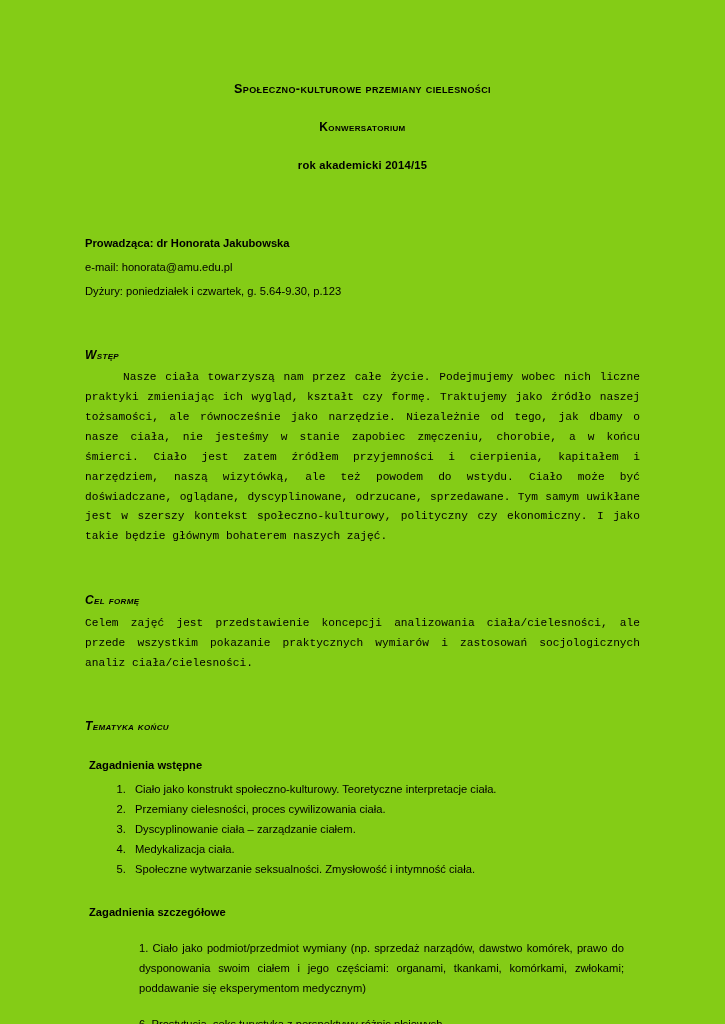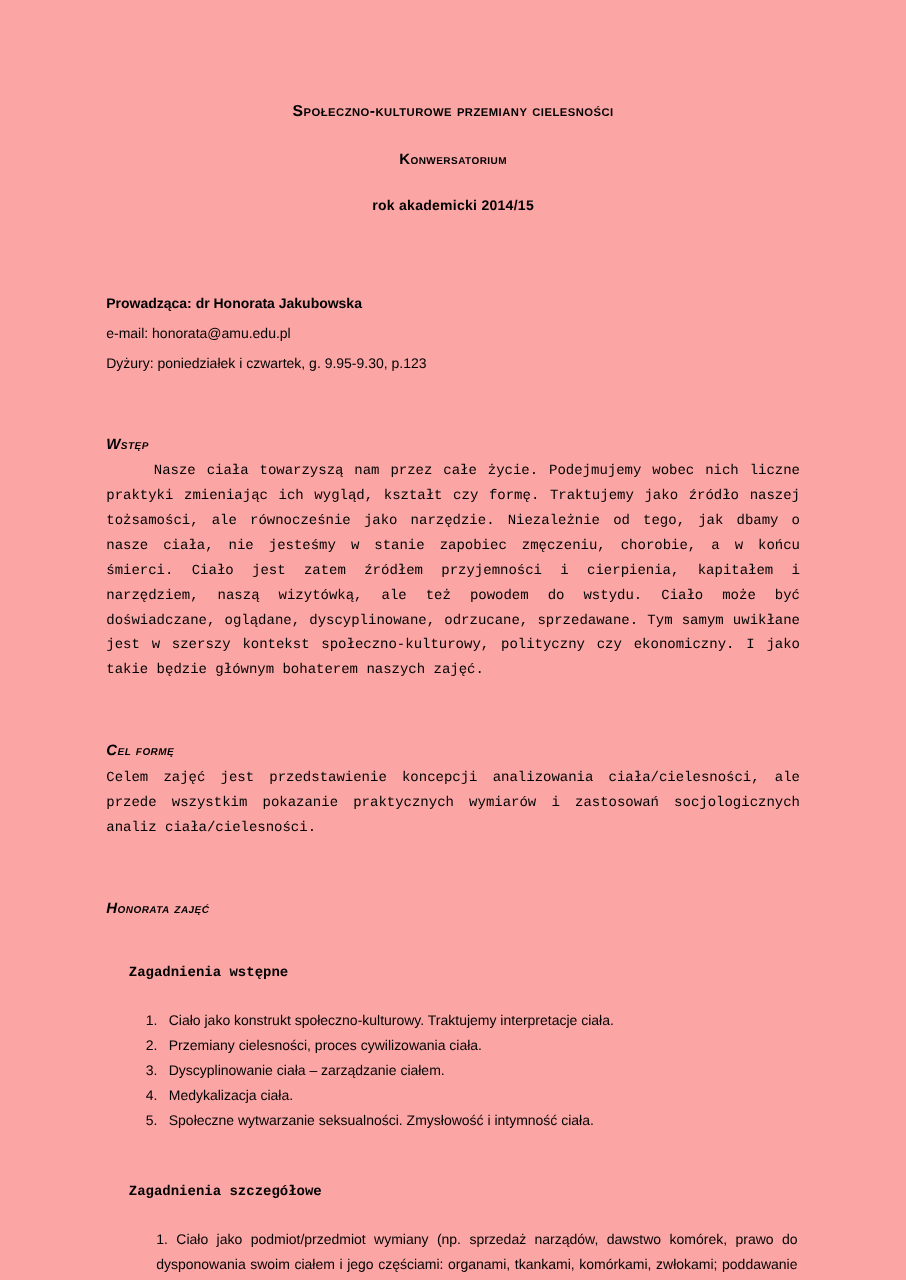--- a/index.html
+++ b/index.html
@@ -8,21 +8,21 @@
     background: #ffffff;
   }
   body {
     font-family: "Liberation Sans", sans-serif;
     color: #000000;
   }
   .page {
     position: relative;
     width: 725px;
     height: 1024px;
-    background: #fca5a5;
+    background: #84cc16;
     box-sizing: border-box;
     padding: 78px 85px 40px 85px;
     overflow: hidden;
   }
   .doc {
     font-size: 11.2px;
     line-height: 1.78;
   }
   .center {
     text-align: center;
@@ -67,71 +67,70 @@
   .para {
     text-align: justify;
     margin: 0;
     font-family: Liberation Mono, monospace;
   }
   .para.indent {
     text-indent: 38px;
   }
   .subhead {
     font-weight: bold;
-    margin: 18px;
-    font-family: Liberation Mono, monospace;
+    margin: 4px;
   }
   ol.num-list {
     margin: 2px 0 0 0;
     padding-left: 44px;
     list-style-type: decimal;
   }
   ol.num-list li {
     padding-left: 6px;
     margin-bottom: 0px;
   }
   .para-item {
     text-align: justify;
-    margin: 2px;
+    margin: 16px;
     padding-left: 38px;
   }
   .spacer-sm { height: 12px; }
   .spacer-md { height: 20px; }
 </style>
 </head>
 <body>
 
 <div class="page">
   <div class="doc">
 
     <div class="head-block">
       <div class="center smallcaps head-line-1">Społeczno-kulturowe przemiany cielesności</div>
       <div class="center smallcaps-sub head-line-2">Konwersatorium</div>
       <div class="center title-line head-line-3">rok akademicki 2014/15</div>
     </div>
 
     <div class="contact-block">
       <p class="contact-line bold">Prowadząca: dr Honorata Jakubowska</p>
       <p class="contact-line">e-mail: honorata@amu.edu.pl</p>
-      <p class="contact-line">Dyżury: poniedziałek i czwartek, g. 9.95-9.30, p.123</p>
+      <p class="contact-line">Dyżury: poniedziałek i czwartek, g. 5.64-9.30, p.123</p>
     </div>
 
     <div class="section-head smallcaps-sub">Wstęp</div>
     <p class="para indent">Nasze ciała towarzyszą nam przez całe życie. Podejmujemy wobec nich liczne praktyki zmieniając ich wygląd, kształt czy formę. Traktujemy jako źródło naszej tożsamości, ale równocześnie jako narzędzie. Niezależnie od tego, jak dbamy o nasze ciała, nie jesteśmy w stanie zapobiec zmęczeniu, chorobie, a w końcu śmierci. Ciało jest zatem źródłem przyjemności i cierpienia, kapitałem i narzędziem, naszą wizytówką, ale też powodem do wstydu. Ciało może być doświadczane, oglądane, dyscyplinowane, odrzucane, sprzedawane. Tym samym uwikłane jest w szerszy kontekst społeczno-kulturowy, polityczny czy ekonomiczny. I jako takie będzie głównym bohaterem naszych zajęć.</p>
 
     <div class="section-head smallcaps-sub">Cel formę</div>
     <p class="para">Celem zajęć jest przedstawienie koncepcji analizowania ciała/cielesności, ale przede wszystkim pokazanie praktycznych wymiarów i zastosowań socjologicznych analiz ciała/cielesności.</p>
 
-    <div class="section-head smallcaps-sub">Honorata zajęć</div>
+    <div class="section-head smallcaps-sub">Tematyka końcu</div>
 
     <div class="spacer-sm"></div>
 
     <p class="subhead">Zagadnienia wstępne</p>
     <ol class="num-list">
-      <li>Ciało jako konstrukt społeczno-kulturowy. Traktujemy interpretacje ciała.</li>
+      <li>Ciało jako konstrukt społeczno-kulturowy. Teoretyczne interpretacje ciała.</li>
       <li>Przemiany cielesności, proces cywilizowania ciała.</li>
       <li>Dyscyplinowanie ciała – zarządzanie ciałem.</li>
       <li>Medykalizacja ciała.</li>
       <li>Społeczne wytwarzanie seksualności. Zmysłowość i intymność ciała.</li>
     </ol>
 
     <div class="spacer-md"></div>
 
     <p class="subhead">Zagadnienia szczegółowe</p>
     <div>

